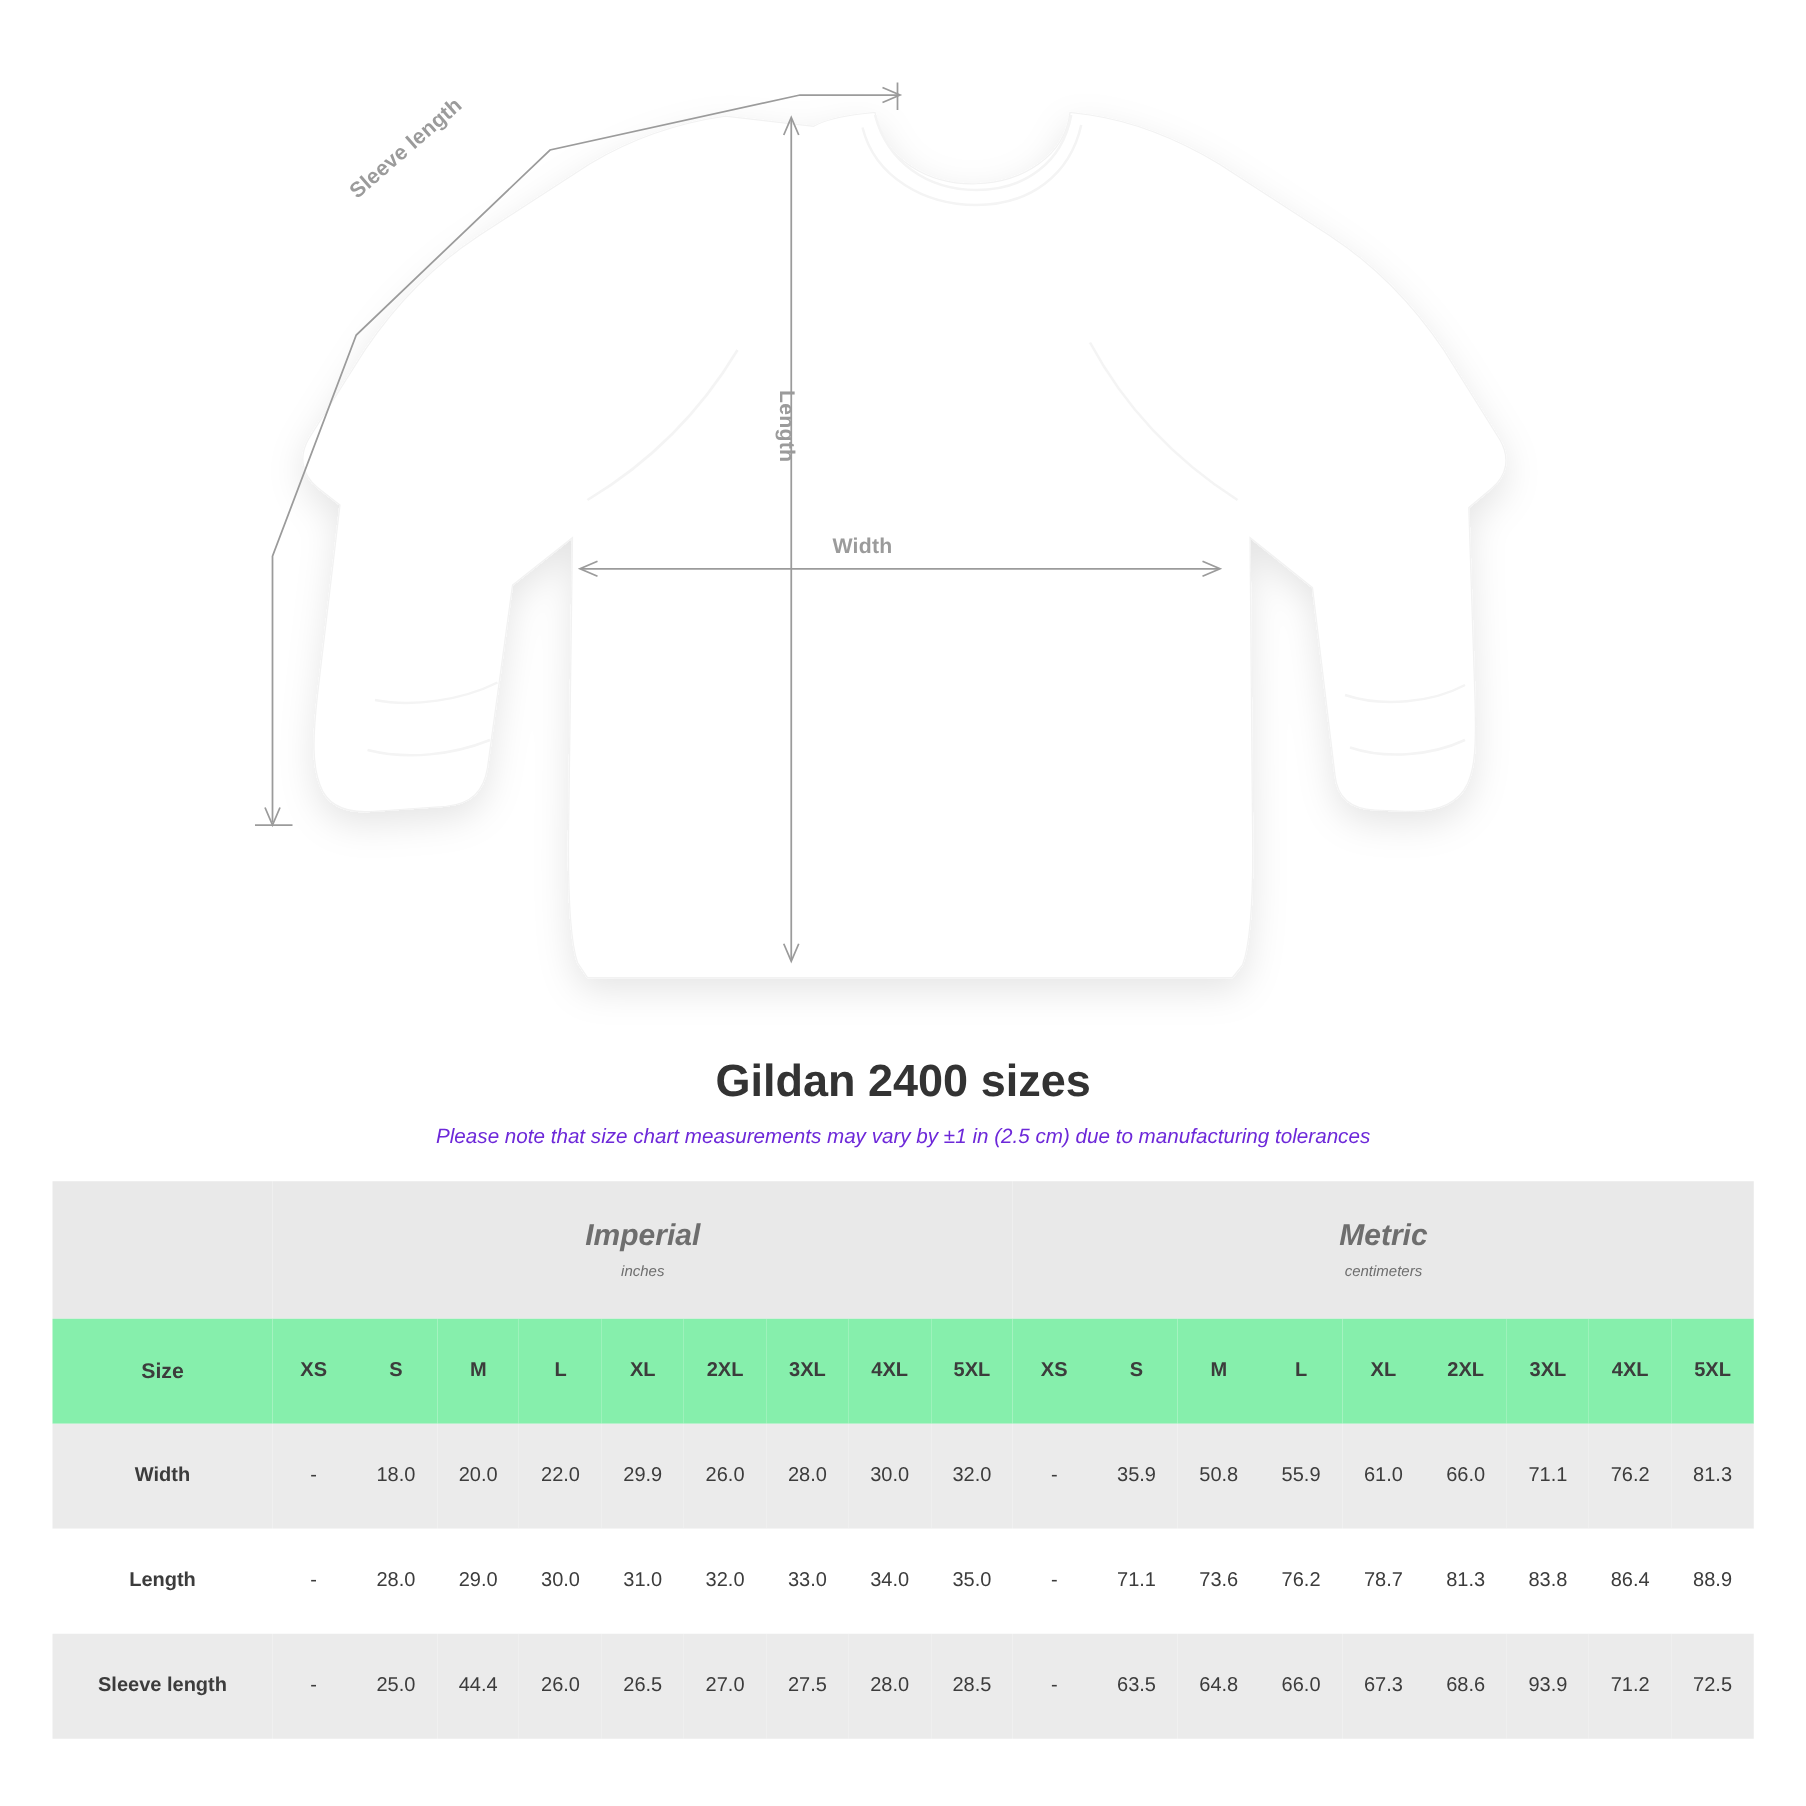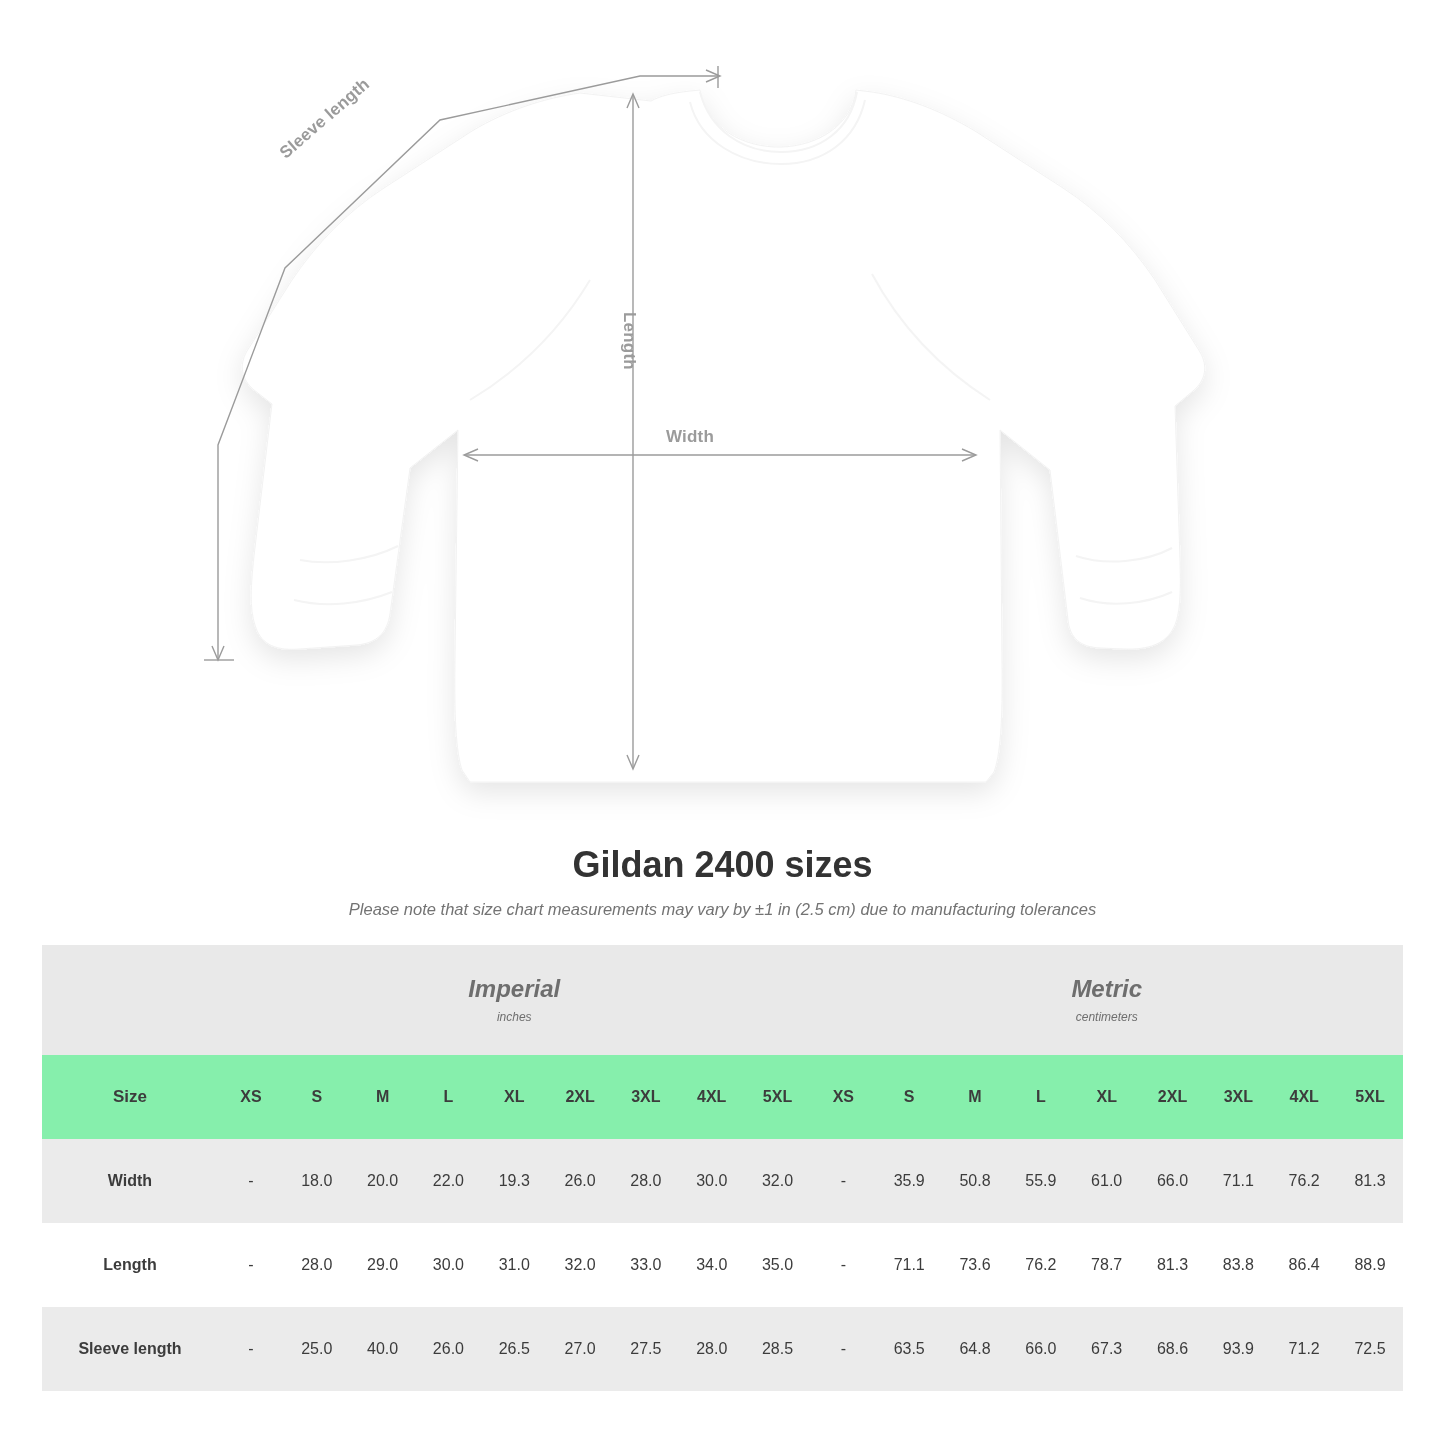--- a/index.html
+++ b/index.html
@@ -59,21 +59,21 @@
   }
   .chart-title {
     font-size: 36px;
     font-weight: bold;
     color: #333333;
     margin: 0 0 14px 0;
   }
   .chart-note {
     font-size: 16.5px;
     font-style: italic;
-    color: #737373;
+    color: #6d28d9;
     margin: 0;
   }
 
   
   .table-wrap {
     margin-top: 26px;
     padding: 0 42px;
   }
   table.size-table {
     border-collapse: collapse;
@@ -255,21 +255,21 @@
           <td>3XL</td>
           <td>4XL</td>
           <td>5XL</td>
         </tr>
     <tr class="data-row odd">
           <td class="rowlabel">Width</td>
           <td>-</td>
           <td>18.0</td>
           <td>20.0</td>
           <td>22.0</td>
-          <td>19.3</td>
+          <td>29.9</td>
           <td>26.0</td>
           <td>28.0</td>
           <td>30.0</td>
           <td>32.0</td>
           <td>-</td>
           <td>35.9</td>
           <td>50.8</td>
           <td>55.9</td>
           <td>61.0</td>
           <td>66.0</td>
@@ -295,21 +295,21 @@
           <td>78.7</td>
           <td>81.3</td>
           <td>83.8</td>
           <td>86.4</td>
           <td>88.9</td>
         </tr>
         <tr class="data-row odd">
           <td class="rowlabel">Sleeve length</td>
           <td>-</td>
           <td>25.0</td>
-          <td>40.0</td>
+          <td>44.4</td>
           <td>26.0</td>
           <td>26.5</td>
           <td>27.0</td>
           <td>27.5</td>
           <td>28.0</td>
           <td>28.5</td>
           <td>-</td>
           <td>63.5</td>
           <td>64.8</td>
           <td>66.0</td>

